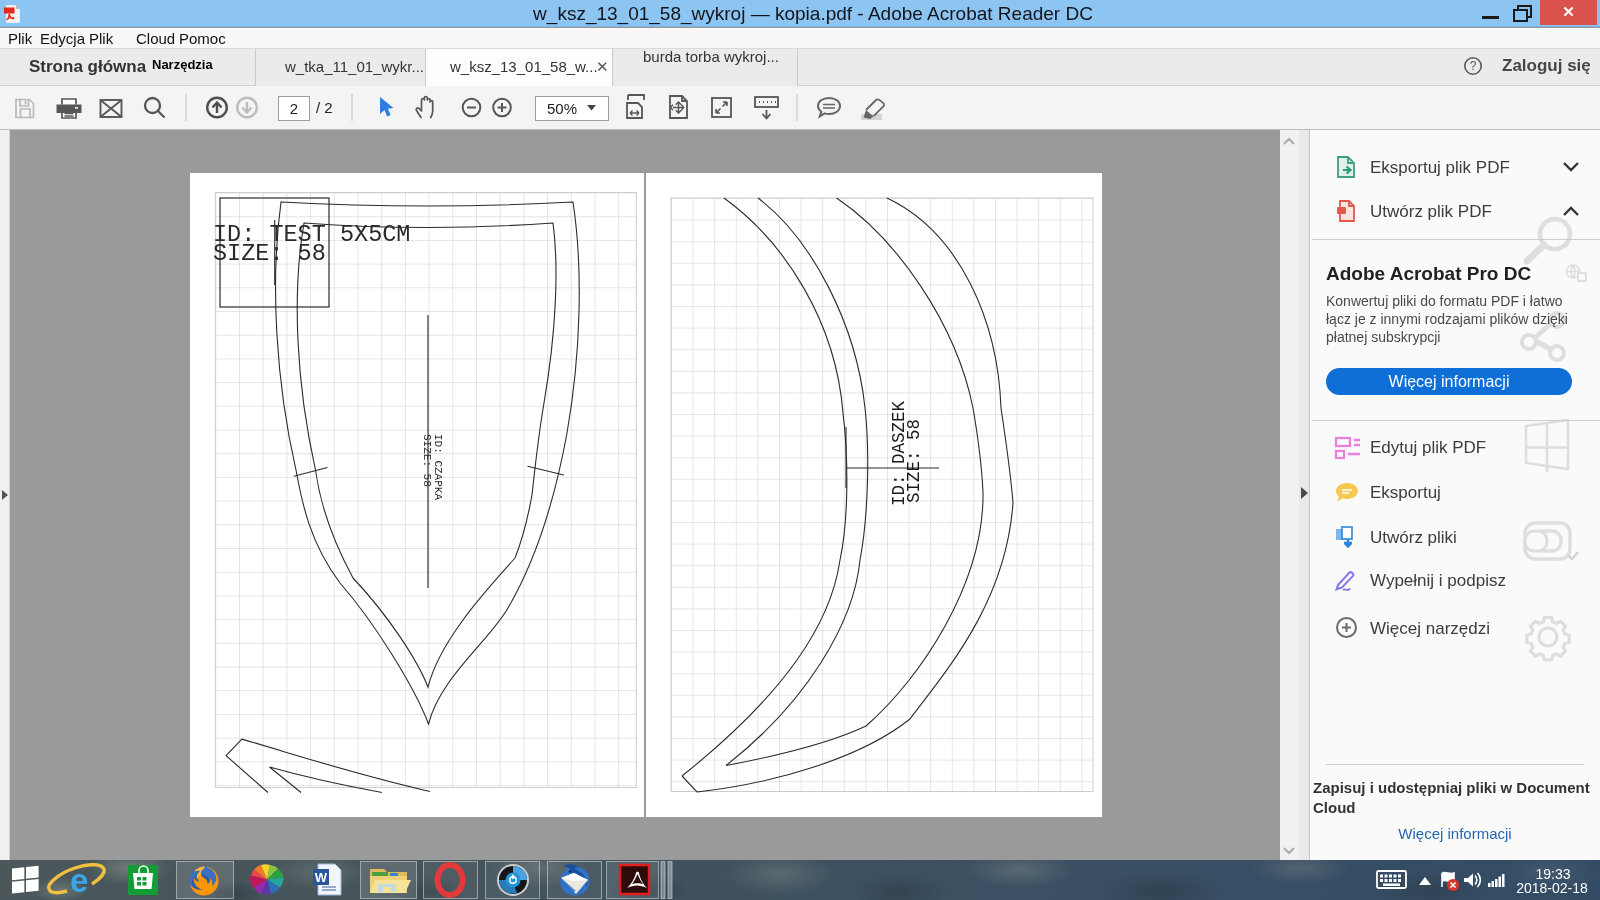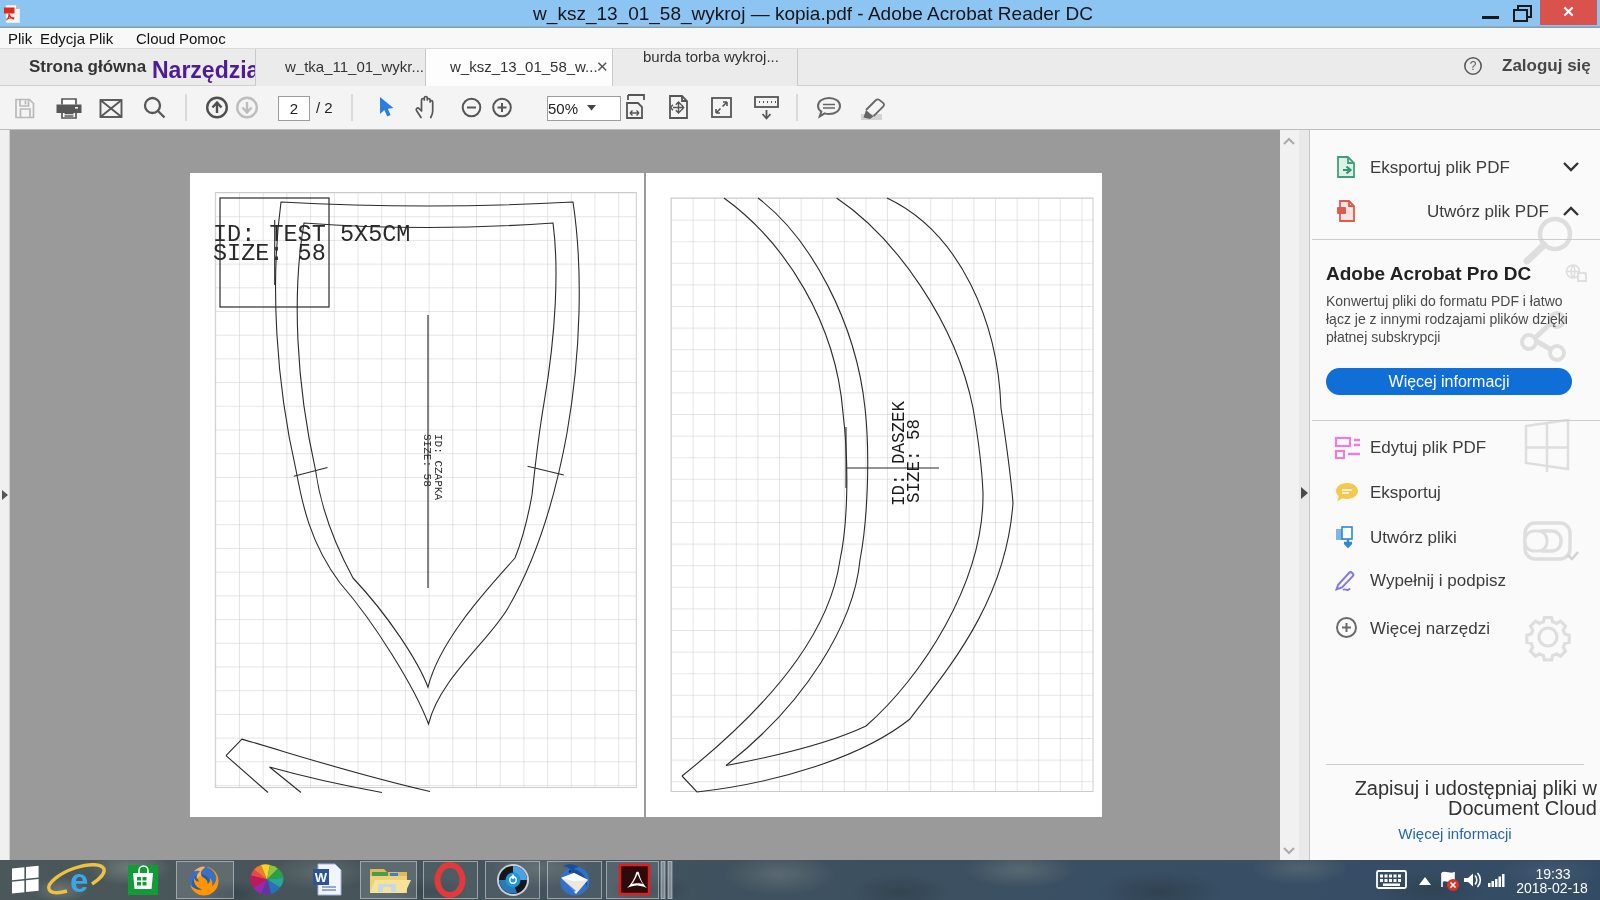--- a/index.html
+++ b/index.html
@@ -73,21 +73,21 @@
 
 <div id="menubar" class="abs"></div>
 <div class="menuitem abs" style="left:8px">Plik</div>
 <div class="menuitem abs" style="left:40px">Edycja</div>
 <div class="menuitem abs" style="left:89px">Plik</div>
 <div class="menuitem abs" style="left:136px">Cloud</div>
 <div class="menuitem abs" style="left:179px">Pomoc</div>
 
 <div id="tabbar" class="abs"></div>
 <div class="abs" style="left:29px;top:57px;font-size:17px;font-weight:bold;color:#333">Strona główna</div>
-<div class="abs" style="left:152px;top:57px;font-size:23px;font-weight:bold;color:#4c1d95">Narzędzia</div>
+<div class="abs" style="left:152px;top:57px;font-size:13px;font-weight:bold;color:#000000">Narzędzia</div>
 <div class="tab abs" style="left:255px;width:170px"></div>
 <div class="tab abs" style="left:425px;width:187px;background:#fdfdfd"></div>
 <div class="tab abs" style="left:612px;width:186px;border-right:1px solid #c9c9c9"></div>
 <div class="tabtxt abs" style="left:285px;top:58px">w_tka_11_01_wykr...</div>
 <div class="tabtxt abs" style="left:450px;top:58px">w_ksz_13_01_58_w...</div>
 <div class="tabtxt abs" style="left:596px;top:58px;color:#555">✕</div>
 <div class="tabtxt abs" style="left:643px;top:48px">burda torba wykroj...</div>
 <svg class="abs" style="left:1463px;top:56px" width="20" height="20">
  <circle cx="10" cy="10" r="8.2" fill="none" stroke="#5a5a5a" stroke-width="1.6"></circle>
  <text x="10" y="14" font-size="12" text-anchor="middle" fill="#5a5a5a">?</text>
@@ -179,21 +179,21 @@
  </g>
 
  <g>
   <rect x="861" y="28" width="21" height="6" fill="#d4d4d4"></rect>
   <path d="M866,24 l9.5,-9.5 c1.2,-1.2 2.5,-1.6 3.8,-0.6 l3.8,3 c1.3,1 1.2,2.6 0,3.8 l-9.5,9.5" fill="none" stroke="#666" stroke-width="1.8"></path>
   <path d="M866,24 l7.5,6.5 -3.5,2.5 -6.5,-1.5 z" fill="#666"></path>
  </g>
 </svg>
 <div class="tbox abs" style="left:278px;width:32px">2</div>
 <div class="abs" style="left:316px;top:99px;font-size:15px;color:#222">/ 2</div>
-<div class="tbox abs" style="left:547px;width:74px;text-align:left;">50%</div>
+<div class="tbox abs" style="left:535px;width:74px;text-align:left;padding-left:11px">50%</div>
 <svg class="abs" style="left:586px;top:104px" width="12" height="8">
     <path d="M1 1 L5.5 6.5 L10 1 z" fill="#444"></path>
   </svg>
 
 <div id="leftstrip" class="abs"></div>
 <svg class="abs" style="left:1px;top:489px" width="8" height="12">
     <path d="M1 1 L7 6 L1 11 z" fill="#555"></path>
   </svg>
 <div id="docarea" class="abs"></div>
 <div id="vscroll" class="abs"></div>
@@ -332,28 +332,28 @@
   <circle cx="10.5" cy="10.5" r="9.5"></circle>
   <path d="M10.5,6 v9 M6,10.5 h9"></path>
  </g>
 </svg>
 <div class="srow abs" style="left:1370px;top:438px">Edytuj plik PDF</div>
 <div class="srow abs" style="left:1370px;top:483px">Eksportuj</div>
 <div class="srow abs" style="left:1370px;top:528px">Utwórz pliki</div>
 <div class="srow abs" style="left:1370px;top:571px">Wypełnij i podpisz</div>
 <div class="srow abs" style="left:1370px;top:619px">Więcej narzędzi</div>
 <div class="srow abs" style="left:1370px;top:158px">Eksportuj plik PDF</div>
-<div class="srow abs" style="left:1427px;top:202px">Utwórz plik PDF</div>
+<div class="srow abs" style="left:1370px;top:202px">Utwórz plik PDF</div>
 <div class="sep abs" style="left:1312px;top:239px;width:288px"></div>
 <div class="sep abs" style="left:1312px;top:420px;width:288px"></div>
 <div class="sep abs" style="left:1326px;top:764px;width:258px"></div>
 <div class="abs" style="left:1326px;top:263px;font-size:19px;font-weight:bold;color:#222">Adobe Acrobat Pro DC</div>
 <div class="abs" style="left:1326px;top:292px;width:250px;font-size:14px;color:#4a4a4a;line-height:18px">Konwertuj pliki do formatu PDF i łatwo łącz je z innymi rodzajami plików dzięki płatnej subskrypcji</div>
 <div id="bluebtn" class="abs" style="left:1326px;top:368px">Więcej informacji</div>
-<div class="abs" style="left:1313px;top:778px;width:284px;text-align:right;font-size:20px;font-weight:normal;color:#333;line-height:20px">Zapisuj i udostępniaj pliki w Document Cloud</div>
+<div class="abs" style="left:1313px;top:778px;width:284px;text-align:left;font-size:15px;font-weight:bold;color:#333;line-height:20px">Zapisuj i udostępniaj pliki w Document Cloud</div>
 <div class="abs" style="left:1320px;top:825px;width:270px;text-align:center;font-size:15px;color:#2567b0">Więcej informacji</div>
 
 <div id="taskbar" class="abs"></div>
 <svg id="tbar-icons" class="abs" style="left:0;top:860px" width="1600" height="40">
 
  <g fill="rgba(255,255,255,0.13)" stroke="rgba(255,255,255,0.45)">
   <rect x="176.5" y="1.5" width="57" height="37"></rect>
   <rect x="360.5" y="1.5" width="56" height="37"></rect>
   <rect x="423.5" y="1.5" width="54" height="37" fill="rgba(255,255,255,0.05)"></rect>
   <rect x="485.5" y="1.5" width="54" height="37" fill="rgba(255,255,255,0.05)"></rect>

